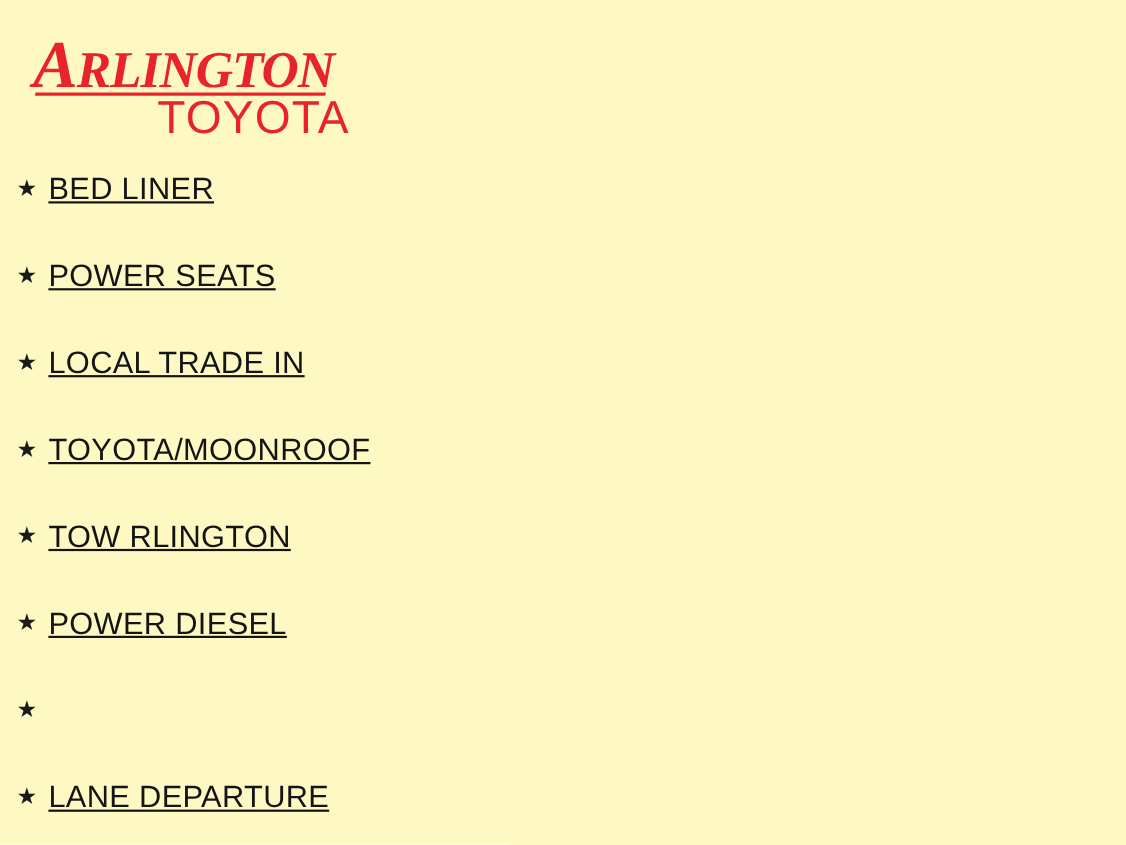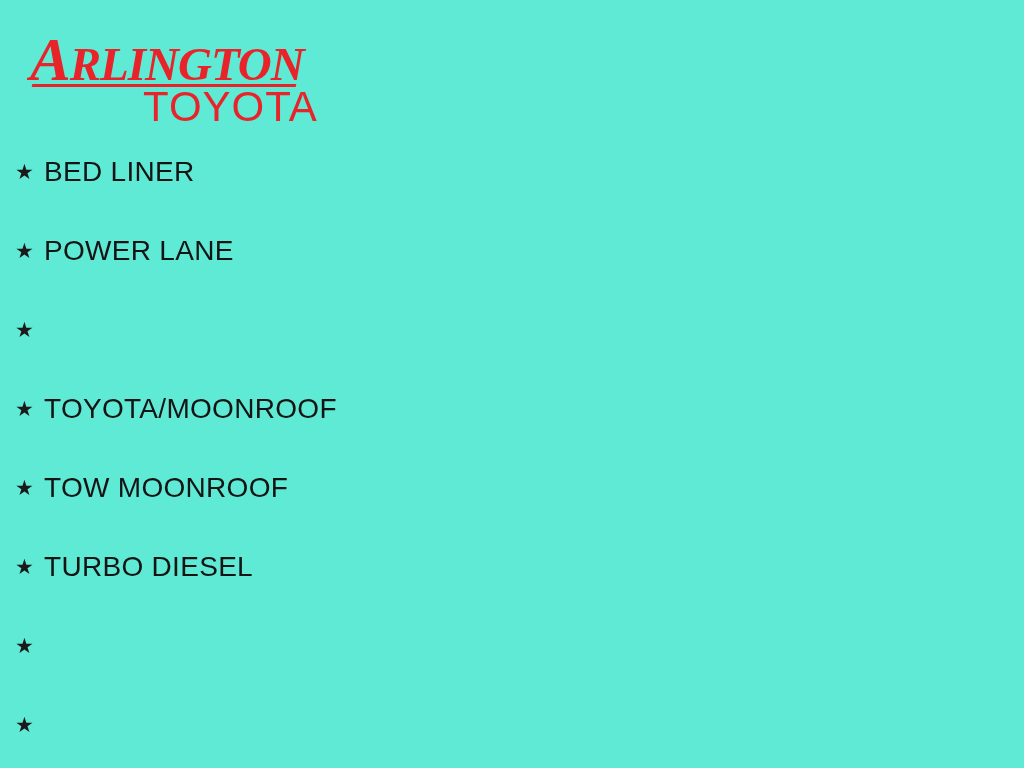--- a/index.html
+++ b/index.html
@@ -10,21 +10,21 @@
     width: 1024px;
     height: 768px;
     background: #ffffff;
     font-family: "Liberation Sans", sans-serif;
     overflow: hidden;
   }
   .page {
     position: relative;
     width: 1024px;
     height: 768px;
-    background: #5eead4;
+    background: #fef9c3;
   }
 
   
   .logo {
     position: absolute;
     left: 30px;
     top: 22px;
     width: 270px;
     height: 95px;
   }
@@ -93,20 +93,21 @@
     text-align: left;
     padding-left: 5px;
     box-sizing: border-box;
   }
   .feature-label {
     font-size: 28px;
     line-height: 48px;
     color: #141414;
     letter-spacing: 0.3px;
     white-space: nowrap;
+    text-decoration: underline;
   }
 </style>
 </head>
 <body>
 
 <div class="page">
 
   <div class="logo">
     <div class="logo-arlington">
       <span class="cap">A</span><span>RLINGTON</span>
@@ -115,38 +116,40 @@
     <div class="logo-toyota">TOYOTA</div>
   </div>
 
   <ul class="features">
     <li class="feature-item">
       <span class="feature-bullet">★</span>
       <span class="feature-label">BED LINER</span>
     </li>
     <li class="feature-item">
       <span class="feature-bullet">★</span>
-      <span class="feature-label">POWER LANE</span>
+      <span class="feature-label">POWER SEATS</span>
     </li>
     <li class="feature-item">
       <span class="feature-bullet">★</span>
+      <span class="feature-label">LOCAL TRADE IN</span>
     </li>
     <li class="feature-item">
       <span class="feature-bullet">★</span>
       <span class="feature-label">TOYOTA/MOONROOF</span>
     </li>
     <li class="feature-item">
       <span class="feature-bullet">★</span>
-      <span class="feature-label">TOW MOONROOF</span>
+      <span class="feature-label">TOW RLINGTON</span>
     </li>
     <li class="feature-item">
       <span class="feature-bullet">★</span>
-      <span class="feature-label">TURBO DIESEL</span>
+      <span class="feature-label">POWER DIESEL</span>
     </li>
     <li class="feature-item">
       <span class="feature-bullet">★</span>
     </li>
     <li class="feature-item">
       <span class="feature-bullet">★</span>
+      <span class="feature-label">LANE DEPARTURE</span>
     </li>
   </ul>
 
 </div>
 
 </body></html>

